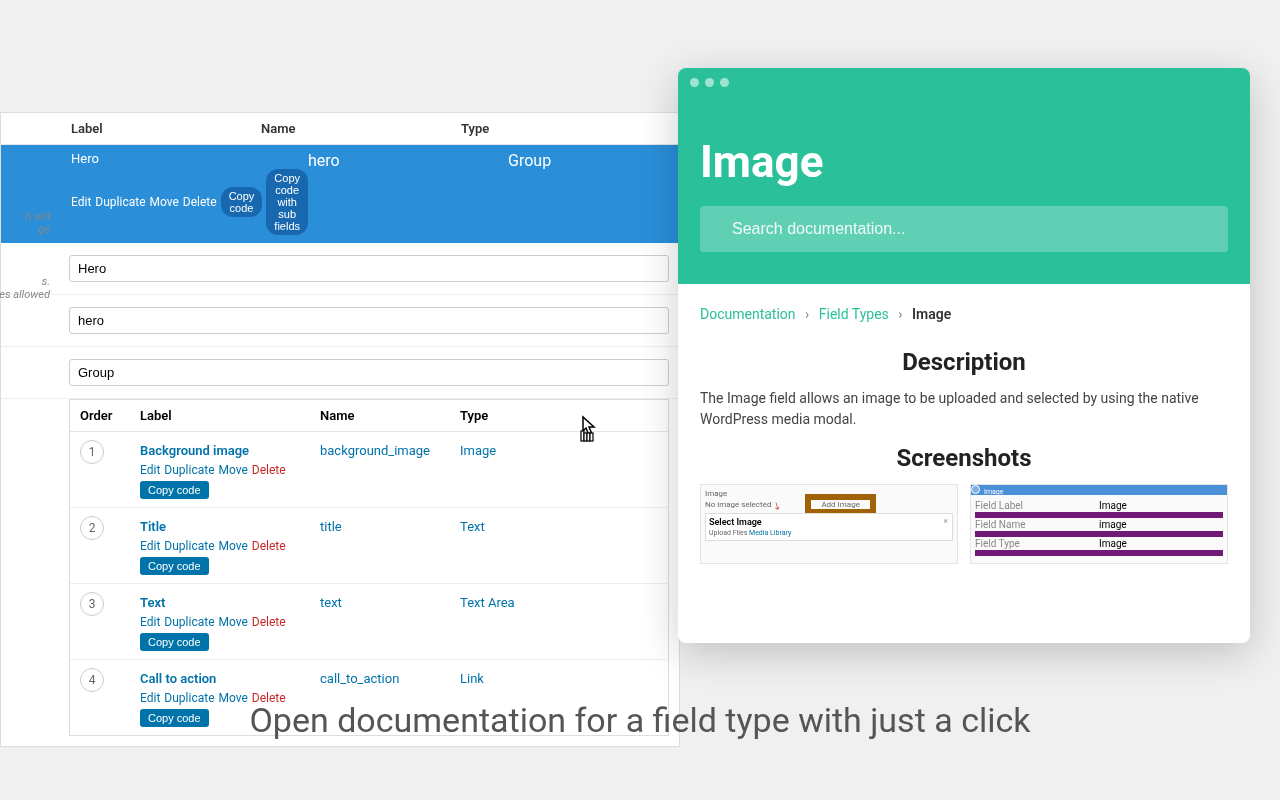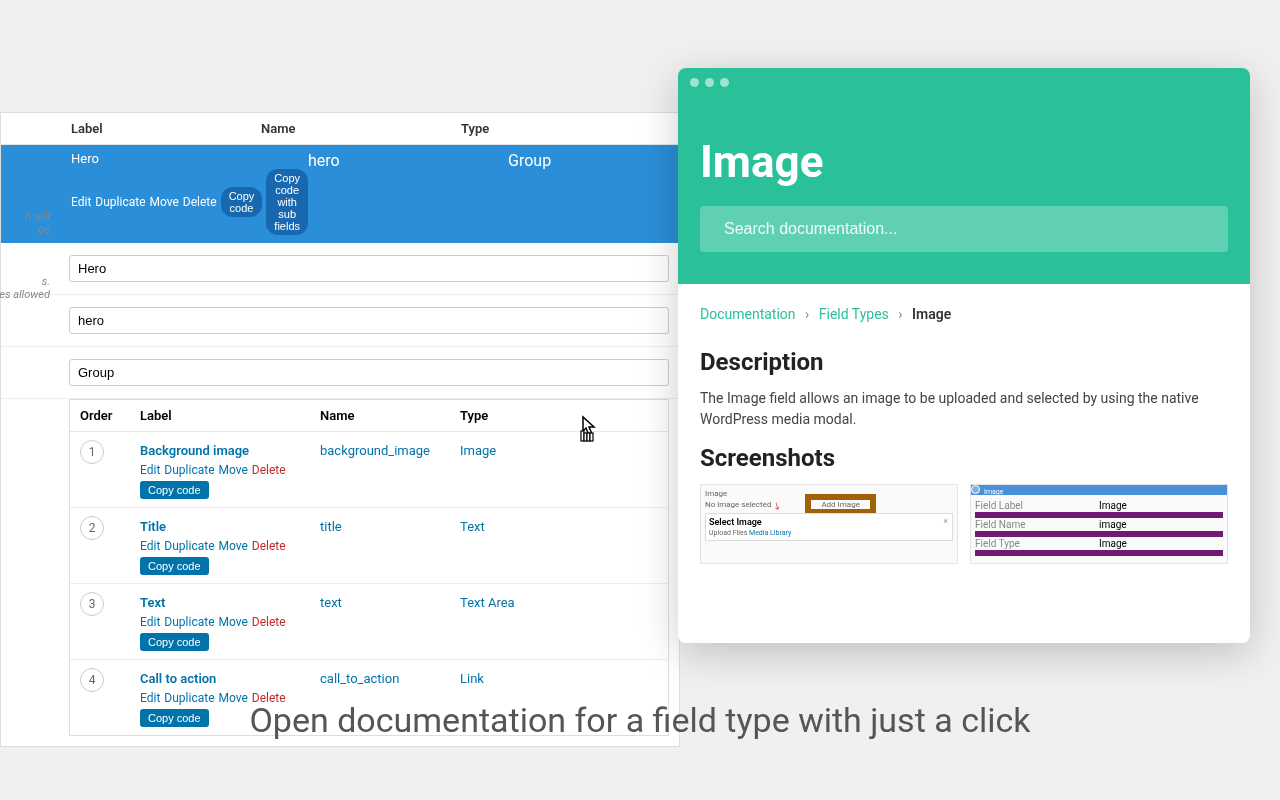--- a/index.html
+++ b/index.html
@@ -40,28 +40,28 @@
 .row-actions .del { color: #c62828; cursor: pointer; }
 .btn-copy { background: #0073aa; color: #fff; border: none; border-radius: 3px; padding: 3px 8px; font-size: 11px; cursor: pointer; }
 
 .cursor-icon { position: absolute; left: 575px; top: 415px; pointer-events: none; }
 
 .doc-window { position: absolute; right: 30px; top: 68px; width: 572px; height: 575px; background: #fff; border-radius: 8px; box-shadow: 0 10px 40px rgba(0,0,0,0.2); overflow: hidden; }
 .doc-titlebar { background: #2ac19a; height: 28px; display: flex; align-items: center; padding-left: 12px; gap: 6px; }
 .dot { width: 9px; height: 9px; border-radius: 50%; background: rgba(255,255,255,0.55); }
 .doc-hero { background: #2ac19a; padding: 40px 22px 32px 22px; }
 .doc-hero h1 { color: #fff; font-size: 44px; font-weight: 700; }
-.doc-search { margin-top: 18px; width: 100%; background: rgba(255,255,255,0.25); border: none; border-radius: 4px; padding: 14px 24px; color: #701a75; font-size: 16px; }
+.doc-search { margin-top: 18px; width: 100%; background: rgba(255,255,255,0.25); border: none; border-radius: 4px; padding: 14px 32px; color: #701a75; font-size: 16px; }
 .doc-search::placeholder { color: rgba(255,255,255,0.9); }
 .doc-body { padding: 22px; }
 .breadcrumb { font-size: 14px; margin-bottom: 26px; }
 .breadcrumb .bc-link { color: #2ac19a; cursor: pointer; }
 .breadcrumb .sep { color: #888; margin: 0 6px; }
 .breadcrumb .bc-current { color: #333; font-weight: 600; }
-.doc-body h2 { font-size: 24px; font-weight: 700; color: #222; margin-bottom: 12px; }
+.doc-body h2 { font-size: 24px; font-weight: 700; color: #222; margin-bottom: 12px; text-align: center; }
 .doc-body p { font-size: 14px; color: #444; line-height: 1.5; margin-bottom: 14px; }
 .shots { display: flex; gap: 12px; }
 .shot { flex: 1; border: 1px solid #e3e3e3; height: 80px; background: #fafafa; position: relative; font-size: 8px; padding: 4px; overflow: hidden; }
 .shot .shot-bar { background: #4a90d9; height: 10px; margin: -4px -4px 4px -4px; }
 .shot-label-sm { color: #666; font-size: 8px; margin-bottom: 2px; }
 .shot-modal { border: 1px solid #ddd; background: #fff; margin-top: 4px; padding: 3px; position: relative; }
 .shot-modal-title { font-weight: 600; font-size: 9px; }
 .shot-modal-close { position: absolute; right: 4px; top: 2px; font-size: 9px; color: #999; }
 .shot-tabs { font-size: 7px; color: #666; margin-top: 2px; }
 .shot-tabs .tab-active { color: #0073aa; }

